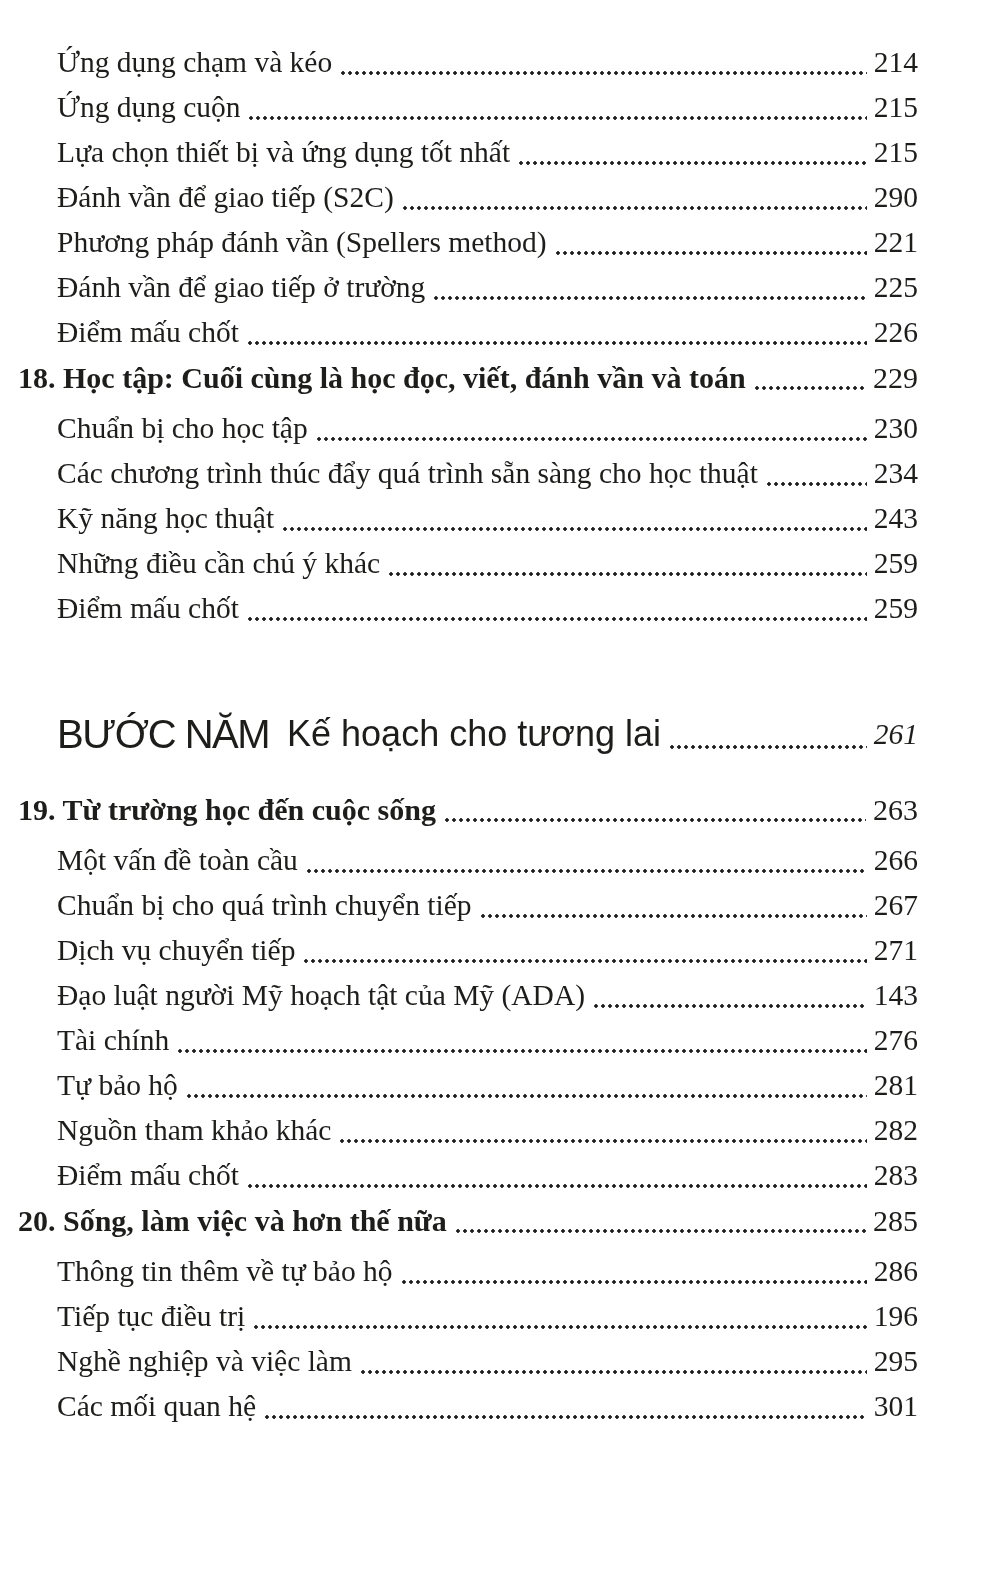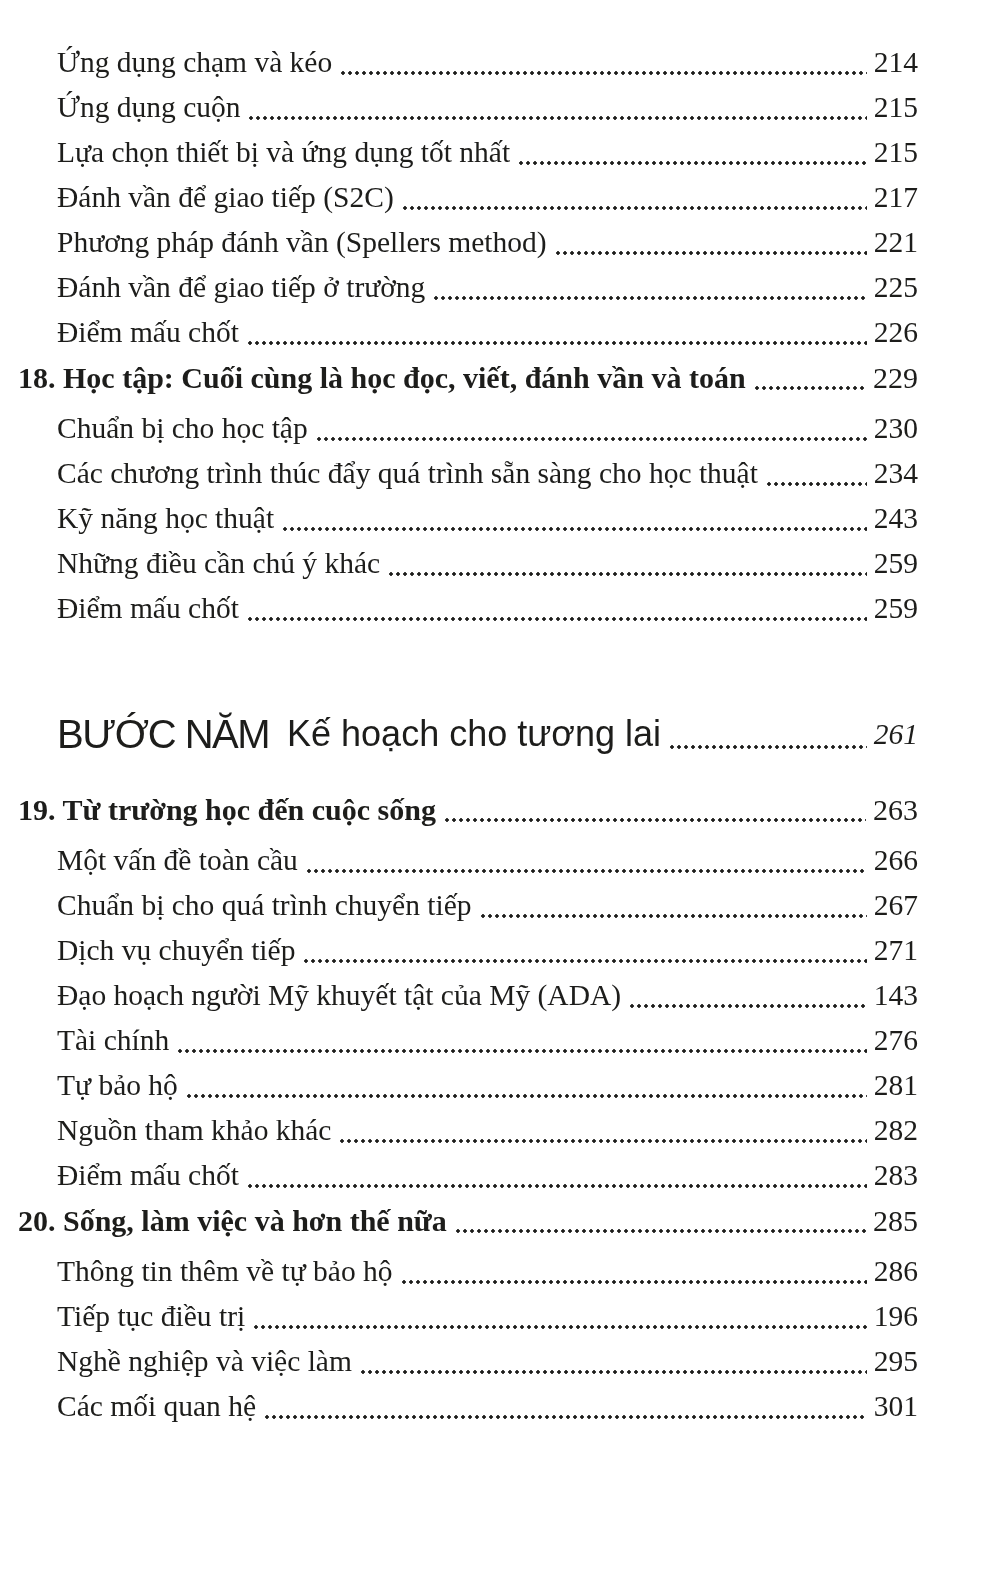--- a/index.html
+++ b/index.html
@@ -116,21 +116,21 @@
         <span class="pagenum">215</span>
       </div>
       <div class="row sub">
         <span class="label">Lựa chọn thiết bị và ứng dụng tốt nhất</span>
         <span class="leader"></span>
         <span class="pagenum">215</span>
       </div>
       <div class="row sub">
         <span class="label">Đánh vần để giao tiếp (S2C)</span>
         <span class="leader"></span>
-        <span class="pagenum">217</span>
+        <span class="pagenum">290</span>
       </div>
       <div class="row sub">
         <span class="label">Phương pháp đánh vần (Spellers method)</span>
         <span class="leader"></span>
         <span class="pagenum">221</span>
       </div>
       <div class="row sub">
         <span class="label">Đánh vần để giao tiếp ở trường</span>
         <span class="leader"></span>
         <span class="pagenum">225</span>
@@ -190,21 +190,21 @@
         <span class="label">Chuẩn bị cho quá trình chuyển tiếp</span>
         <span class="leader"></span>
         <span class="pagenum">267</span>
       </div>
       <div class="row sub">
         <span class="label">Dịch vụ chuyển tiếp</span>
         <span class="leader"></span>
         <span class="pagenum">271</span>
       </div>
       <div class="row sub">
-        <span class="label">Đạo hoạch người Mỹ khuyết tật của Mỹ (ADA)</span>
+        <span class="label">Đạo luật người Mỹ hoạch tật của Mỹ (ADA)</span>
         <span class="leader"></span>
         <span class="pagenum">143</span>
       </div>
       <div class="row sub">
         <span class="label">Tài chính</span>
         <span class="leader"></span>
         <span class="pagenum">276</span>
       </div>
       <div class="row sub">
         <span class="label">Tự bảo hộ</span>

